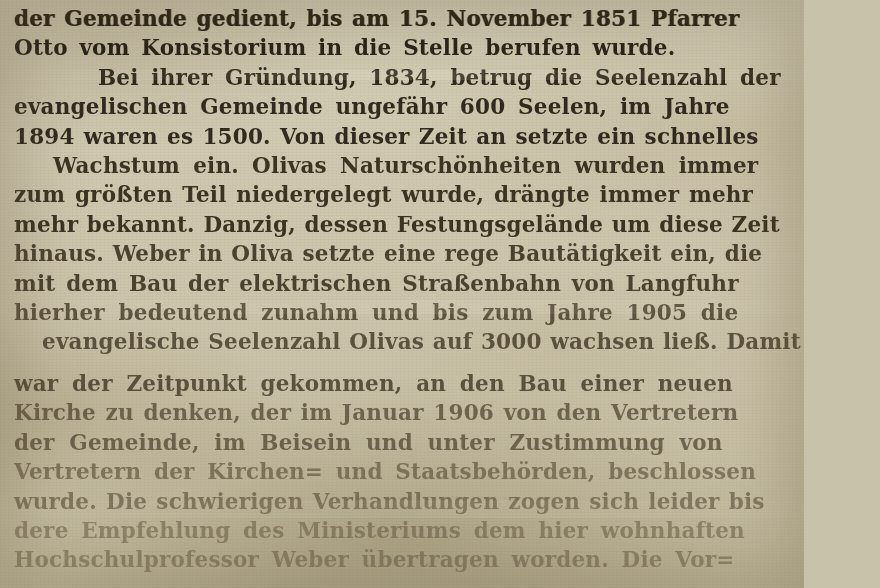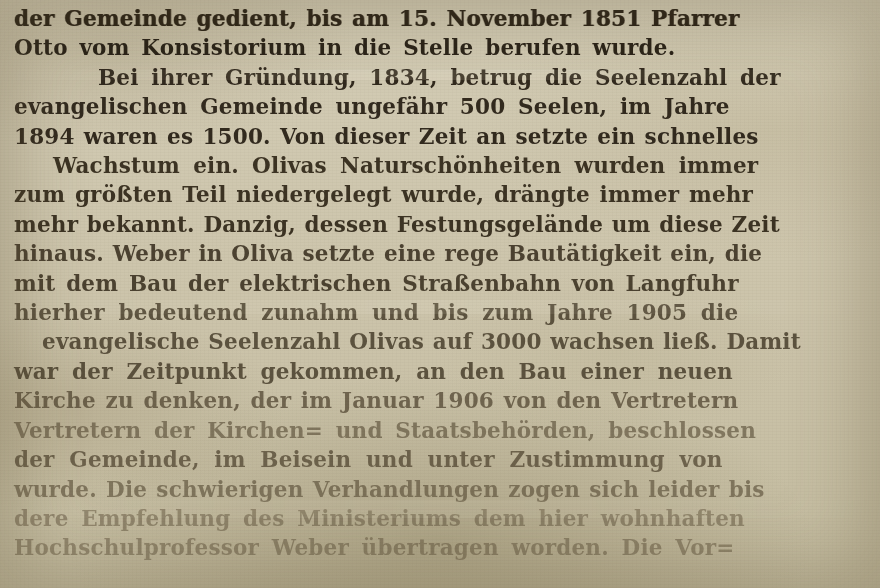--- a/index.html
+++ b/index.html
@@ -10,21 +10,21 @@
     width: 880px;
     height: 588px;
     overflow: hidden;
     background: #c9c2ab;
     font-family: "DejaVu Serif", serif;
   }
 
   
   #page {
     position: relative;
-    width: 880px;
+    width: 804px;
     height: 588px;
     box-sizing: border-box;
     background-color: #cfc8b0;
     background-image:
       radial-gradient(ellipse 360px 150px at 12% 8%, rgba(120,105,70,0.18), rgba(0,0,0,0) 70%),
       radial-gradient(ellipse 420px 180px at 88% 22%, rgba(150,135,95,0.16), rgba(0,0,0,0) 72%),
       radial-gradient(ellipse 500px 220px at 50% 92%, rgba(110,98,62,0.26), rgba(0,0,0,0) 75%),
       radial-gradient(ellipse 300px 140px at 8% 70%, rgba(130,115,80,0.20), rgba(0,0,0,0) 72%),
       radial-gradient(ellipse 260px 120px at 70% 60%, rgba(160,148,110,0.12), rgba(0,0,0,0) 70%),
       linear-gradient(180deg, #d3ccb5 0%, #cdc5ac 45%, #c3bb9f 100%);
@@ -100,33 +100,33 @@
 </style>
 </head>
 <body>
 
 <div id="page">
 
   <div id="text-block">
     <span class="line ink-0 smudge" style="word-spacing: 2px;">der Gemeinde gedient, bis am 15. November 1851 Pfarrer</span>
     <span class="line ink-0" style="word-spacing: 4px;">Otto vom Konsistorium in die Stelle berufen wurde.</span>
     <span class="line ink-1 indent" style="word-spacing: 5px; text-indent: 42px;">Bei ihrer Gründung, 1834, betrug die Seelenzahl der</span>
-    <span class="line ink-1" style="word-spacing: 5px;">evangelischen Gemeinde ungefähr 500 Seelen, im Jahre</span>
+    <span class="line ink-1" style="word-spacing: 5px;">evangelischen Gemeinde ungefähr 600 Seelen, im Jahre</span>
     <span class="line ink-1" style="word-spacing: 1.5px;">1894 waren es 1500. Von dieser Zeit an setzte ein schnelles</span>
     <span class="line ink-2" style="word-spacing: 5.5px; margin-left: 39px;">Wachstum ein. Olivas Naturschönheiten wurden immer</span>
     <span class="line ink-2" style="word-spacing: 2px;">zum größten Teil niedergelegt wurde, drängte immer mehr</span>
     <span class="line ink-2" style="word-spacing: 1px;">mehr bekannt. Danzig, dessen Festungsgelände um diese Zeit</span>
     <span class="line ink-3" style="word-spacing: 1px;">hinaus. Weber in Oliva setzte eine rege Bautätigkeit ein, die</span>
     <span class="line ink-3" style="word-spacing: 3px;">mit dem Bau der elektrischen Straßenbahn von Langfuhr</span>
     <span class="line ink-4" style="word-spacing: 6px;">hierher bedeutend zunahm und bis zum Jahre 1905 die</span>
     <span class="line ink-4" style="word-spacing: 1px; margin-left: 28px;">evangelische Seelenzahl Olivas auf 3000 wachsen ließ. Damit</span>
-    <span class="line ink-4" style="word-spacing: 6px;">war der Zeitpunkt gekommen, an den Bau einer neuen</span>
+    <span class="line ink-4" style="word-spacing: 6px; margin-top: 12px;">war der Zeitpunkt gekommen, an den Bau einer neuen</span>
     <span class="line ink-5" style="word-spacing: 2px;">Kirche zu denken, der im Januar 1906 von den Vertretern</span>
+    <span class="line ink-5" style="word-spacing: 7px;">der Gemeinde, im Beisein und unter Zustimmung von</span>
     <span class="line ink-6" style="word-spacing: 5px;">Vertretern der Kirchen= und Staatsbehörden, beschlossen</span>
-    <span class="line ink-5" style="word-spacing: 7px;">der Gemeinde, im Beisein und unter Zustimmung von</span>
     <span class="line ink-6" style="word-spacing: 1.5px;">wurde. Die schwierigen Verhandlungen zogen sich leider bis</span>
     <span class="line ink-7" style="word-spacing: 5px;">dere Empfehlung des Ministeriums dem hier wohnhaften</span>
     <span class="line ink-7" style="word-spacing: 5px;">Hochschulprofessor Weber übertragen worden. Die Vor=</span>
   </div>
 
   <div class="streak" style="top:70px; height:10px; opacity:0.35;"></div>
   <div class="streak" style="top:300px; height:14px; opacity:0.25;"></div>
   <div class="streak" style="top:500px; height:18px; opacity:0.20;"></div>
 
   <div id="grain"></div>

